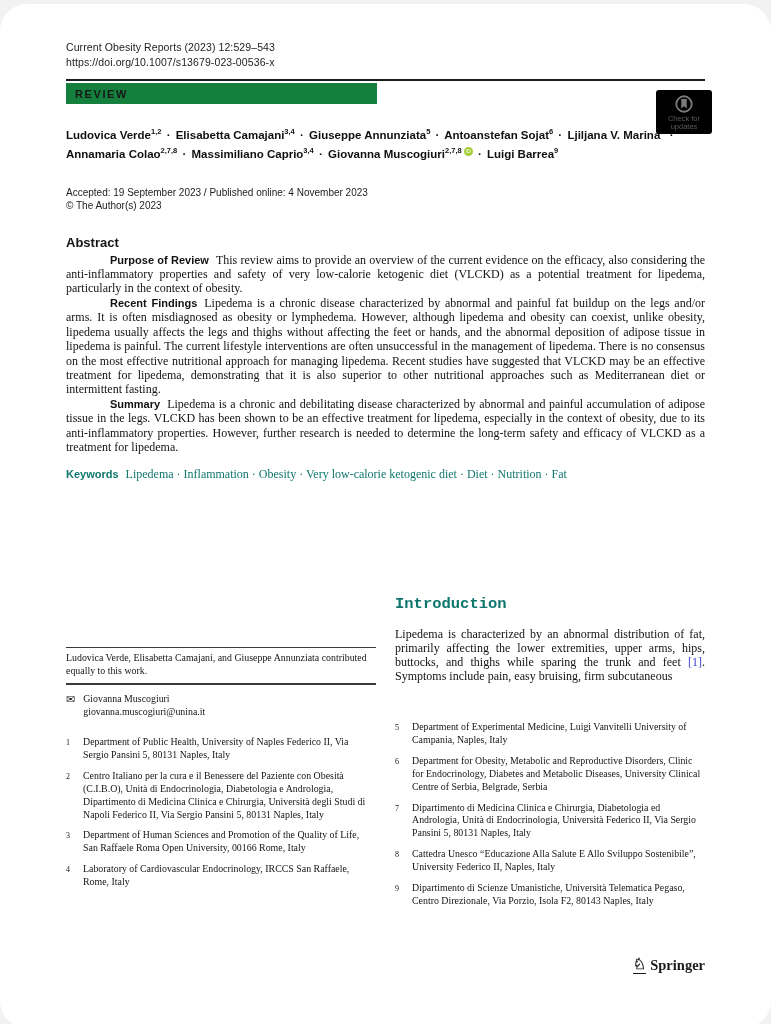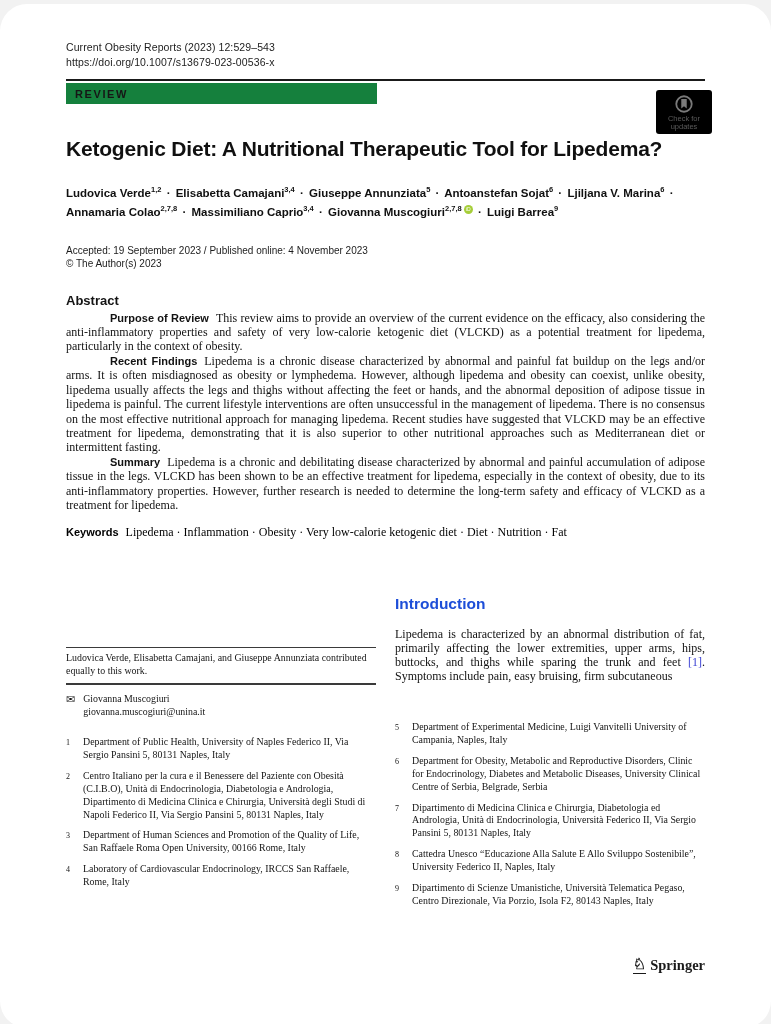--- a/index.html
+++ b/index.html
@@ -32,38 +32,38 @@
     display:inline-block; width:9px; height:9px; border-radius:50%;
     background:#a6ce39; color:#fff; font-size:5px; line-height:9px; text-align:center;
     vertical-align:super; margin-left:2px; font-weight:400; cursor:pointer;
   }
   .dates { margin-top:24px; font-size:10px; line-height:13px; color:#1c1c1c; }
   
   .abs-h { margin-top:23px; font-size:13px; font-weight:700; }
   .abstract { margin-top:3px; }
   .abstract p { margin:0; font-family:"Liberation Serif", serif; font-size:12px; line-height:14.4px; text-align:justify; color:#121212; }
   .runin { font-family:"Liberation Sans", sans-serif; font-size:11px; font-weight:700; margin-right:7px;padding-left:44px; }
-  .keywords { margin-top:13px; font-family:"Liberation Serif", serif; font-size:12px; color:#000000; }
+  .keywords { margin-top:13px; font-family:"Liberation Serif", serif; font-size:12px; color:#0f766e; }
   .keywords .kw-l { font-family:"Liberation Sans", sans-serif; font-size:11px; font-weight:700; margin-right:7px; }
   
   .cols { position:absolute; left:66px; top:585px; width:639px; display:flex; gap:19px; }
   .col { width:310px; box-sizing:border-box; }
   .col-left { padding-top:58px; }
   .fn-rule { border-top:1px solid #3a3a3a; height:0; }
   .fn { font-family:"Liberation Serif", serif; font-size:9.9px; line-height:12.5px; margin:4px 0 6px; color:#141414; }
   .corr { display:flex; gap:8px; margin-top:8px; font-family:"Liberation Serif", serif; font-size:9.9px; line-height:12.5px; }
   .env { font-size:11px; line-height:12px; }
   .corr a { color:#141414; text-decoration:none;text-align:center; }
   .affs { margin-top:18px; display:flex; flex-direction:column; gap:8px; }
   .affs-right { margin-top:38px; }
   .aff { display:flex; font-family:"Liberation Serif", serif; font-size:9.9px; line-height:12.9px; color:#141414; }
   .aff .n { width:17px; flex:none; font-size:8px; line-height:11px; padding-top:1px; }
   .aff .t { flex:1; }
   
-  .intro-h { margin:5px 0 0; font-size:15.5px; line-height:20px; font-weight:700; color:#1d4ed8; }
+  .intro-h { margin:5px 0 0; font-size:15.5px; line-height:20px; font-weight:700; color:#0f766e;font-family:Liberation Mono, monospace; }
   .intro-p { margin:13px 0 0; font-family:Liberation Serif, serif; font-size:12px; line-height:14px; text-align:justify; color:#121212; }
   .cite { color:#3d43d4; text-decoration:none; cursor:pointer; }
   
   .springer { position:absolute; top:953px; right:66px; display:flex; align-items:center; gap:4px;
     font-family:"Liberation Serif", serif; font-weight:700; font-size:14.5px; color:#1a1a1a; }
   .knight { font-size:15px; line-height:15px; border-bottom:1.5px solid #1a1a1a; padding-bottom:1px; }
 </style>
 </head>
 <body>
 
@@ -80,21 +80,20 @@
 
   <div class="badge">
     <svg width="20" height="20" viewBox="0 0 22 22">
       <circle cx="11" cy="11" r="8.5" fill="none" stroke="#7a7a7a" stroke-width="2"></circle>
       <path d="M8 5.5 h6 v10.5 l-3 -2.6 -3 2.6 z" fill="#7a7a7a"></path>
     </svg>
     <span class="bt">Check for</span>
     <span class="bt">updates</span>
   </div>
 
-  <h1 class="title">Ketogenic Diet: A Nutritional Therapeutic Tool for Lipedema?</h1>
 
   <div class="authors">
     <span><span>Ludovica Verde</span><sup>1,2</sup></span>
     <span class="sep">·</span>
     <span><span>Elisabetta Camajani</span><sup>3,4</sup></span>
     <span class="sep">·</span>
     <span><span>Giuseppe Annunziata</span><sup>5</sup></span>
     <span class="sep">·</span>
     <span><span>Antoanstefan Sojat</span><sup>6</sup></span>
     <span class="sep">·</span>

